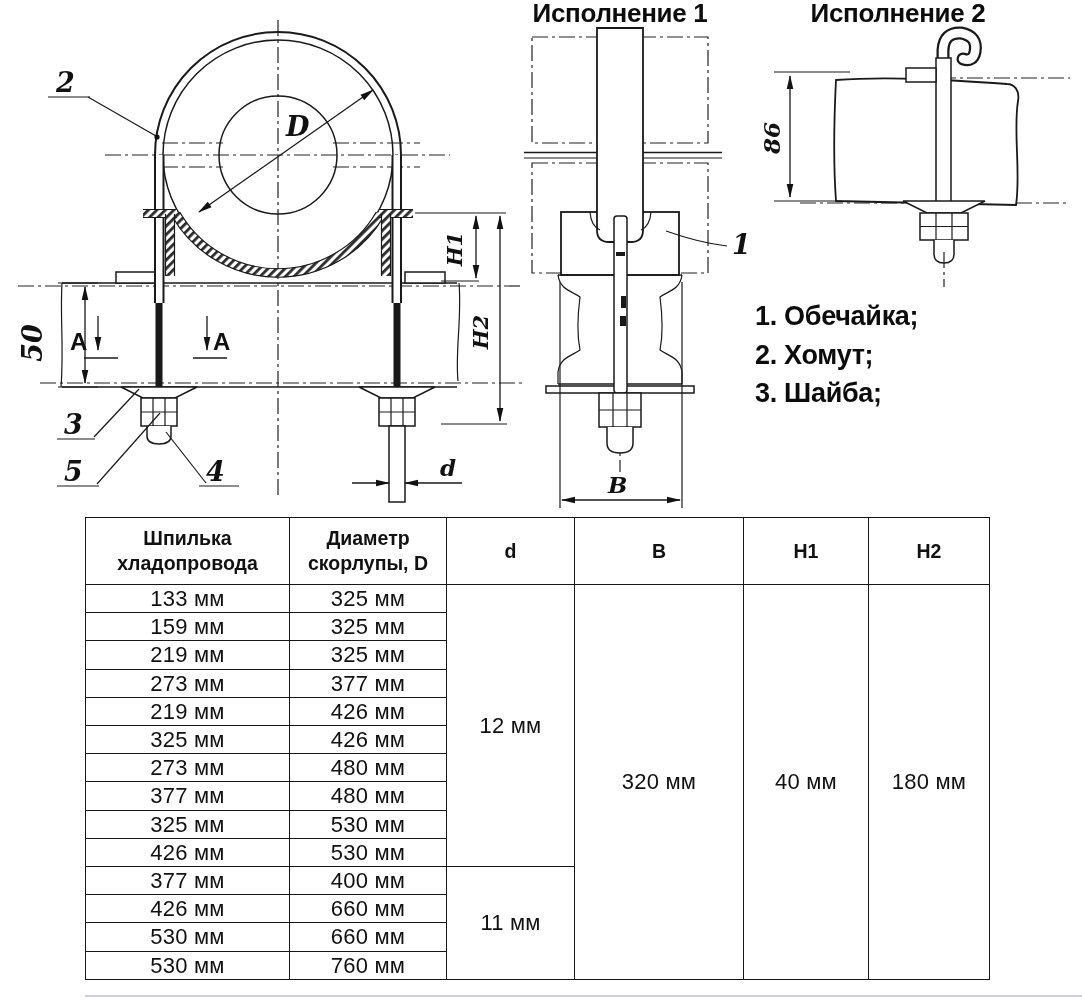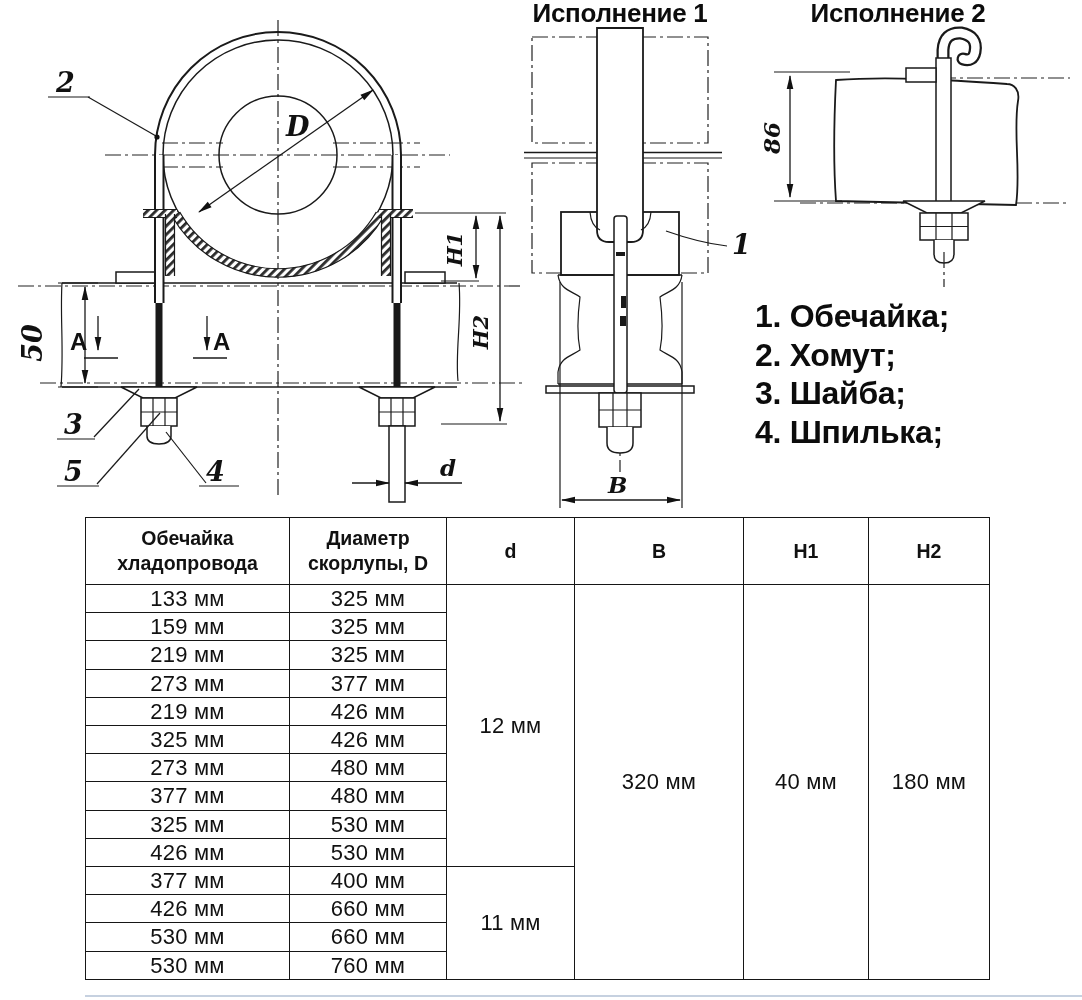--- a/index.html
+++ b/index.html
@@ -12,21 +12,21 @@
   .thin{stroke:#1a1a1a;stroke-width:1.2;fill:none;}
   .dim{stroke:#1a1a1a;stroke-width:1.3;fill:none;}
   .wf{fill:#fff;stroke:#1a1a1a;stroke-width:1.8;}
   .wf15{fill:#fff;stroke:#1a1a1a;stroke-width:1.5;}
   .dark{fill:#191919;stroke:none;}
   text.hw{font-family:"DejaVu Serif",serif;font-style:italic;font-weight:700;font-size:27px;fill:#111;}
   text.hwm{font-size:23px;}
   text.hws{font-size:21px;}
   text.secA{font-family:"Liberation Sans",sans-serif;font-weight:700;font-size:24px;fill:#111;}
   text.vtitle{font-family:"Liberation Sans",sans-serif;font-weight:700;font-size:26px;fill:#0c0c0c;letter-spacing:-0.3px;}
-  .legend{position:absolute;left:755px;top:297px;font-size:32px;line-height:38.5px;
+  .legend{position:absolute;left:755px;top:297px;font-size:27px;line-height:38.5px;
           font-weight:700;letter-spacing:-0.3px;color:#0c0c0c;}
   table.dims{position:absolute;left:85px;top:517px;width:905px;border-collapse:collapse;table-layout:fixed;}
   table.dims th,table.dims td{border:1.8px solid #161616;text-align:center;vertical-align:middle;
           padding:0;background:#fff;}
   table.dims th{font-size:19.5px;font-weight:700;line-height:25px;height:66px;}
   table.dims td{font-size:22px;font-weight:400;height:27.2px;line-height:27.2px;letter-spacing:0.2px;}
   .page-edge{position:absolute;left:85px;top:995px;width:997px;height:2px;background:#bcc9da;opacity:.85;}
 </style>
 </head>
 <body>
@@ -240,36 +240,35 @@
       <text class="hw hwm" text-anchor="middle" x="780" y="138" transform="rotate(-90 780 138)">86</text>
     </g>
   </g>
 </svg>
 
 
 <div class="legend">
   <div>1. Обечайка;</div>
   <div>2. Хомут;</div>
   <div>3. Шайба;</div>
-  <div>4. Шпилька;</div>
 </div>
 
 
 <table class="dims">
   <colgroup>
     <col style="width:204px">
         <col style="width:157px">
         <col style="width:128px">
     <col style="width:169px">
         <col style="width:125px">
         <col style="width:121px">
   </colgroup>
   <thead>
     <tr>
-      <th>Обечайка хладопровода</th>
+      <th>Шпилька хладопровода</th>
       <th>Диаметр скорлупы, D</th>
       <th>d</th>
       <th>B</th>
       <th>H1</th>
       <th>H2</th>
     </tr>
   </thead>
   <tbody>
     <tr>
       <td>133 мм</td>

